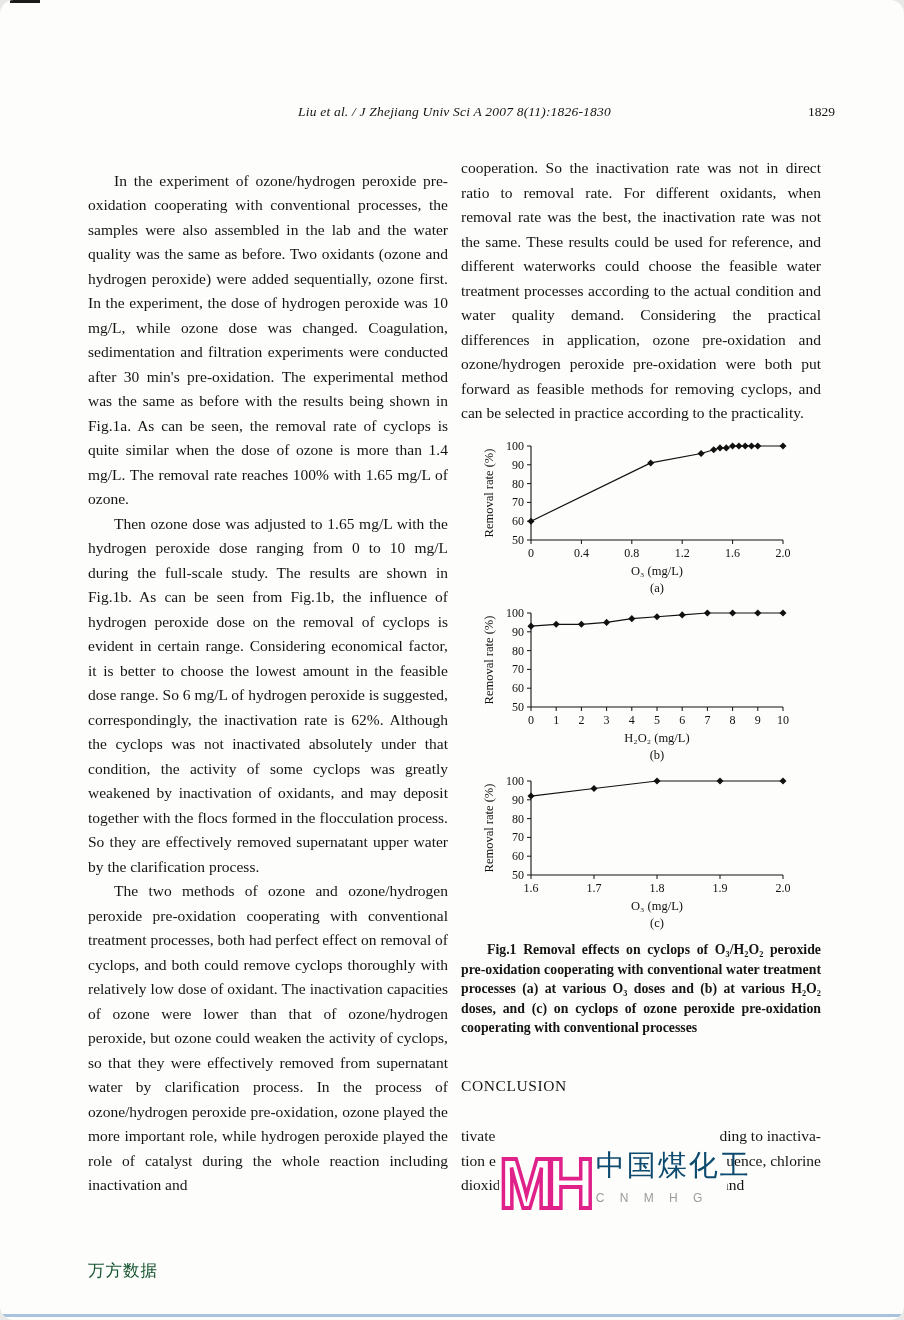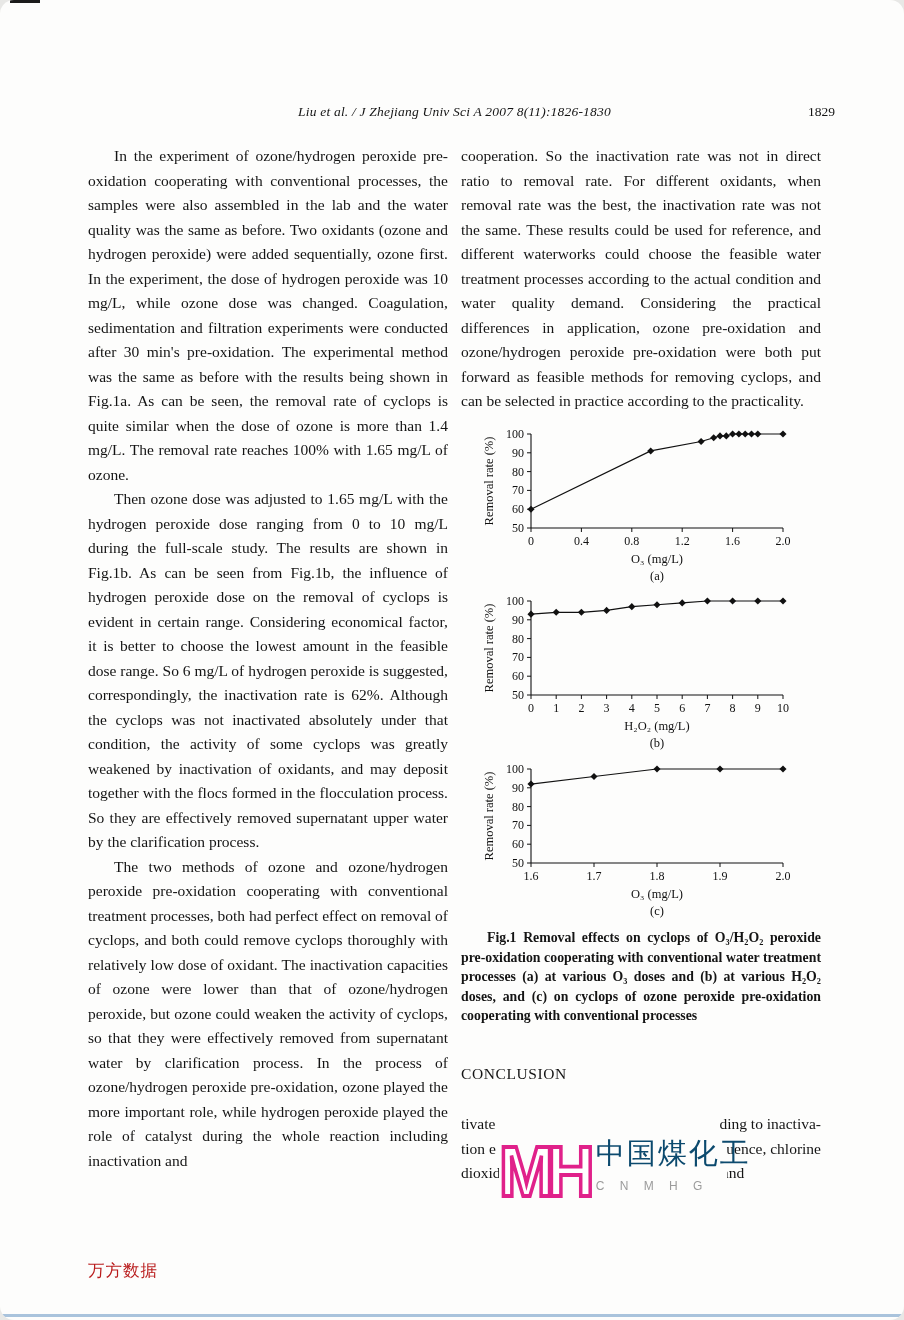--- a/index.html
+++ b/index.html
@@ -7,21 +7,21 @@
     position:relative;width:904px;height:1320px;margin:0 auto;background:#fdfdfc;
     font-family:"Liberation Serif",serif;color:#141414;overflow:hidden;border-radius:14px;
   }
   .corner-mark{position:absolute;top:0;left:10px;width:30px;height:3px;background:#1b1b1b;}
   .bottom-line{position:absolute;left:0;right:0;bottom:3px;height:3px;background:#a9c3dc;}
 
   .header{position:absolute;top:104px;left:88px;width:733px;font-size:13.5px;}
   .citation{display:block;text-align:center;font-style:italic;letter-spacing:0.2px;}
   .pageno{position:absolute;right:-14px;top:0;font-style:normal;}
 
-  .columns{position:absolute;top:144px;left:88px;width:733px;display:flex;gap:13px;}
+  .columns{position:absolute;top:156px;left:88px;width:733px;display:flex;gap:13px;align-items:flex-end;}
   .col{width:360px;text-align:justify;font-size:15.5px;line-height:24.5px;}
   .col p{margin:0;text-indent:26px;}
   .col p.noindent{text-indent:0;}
 
   .figure{margin-top:12px;}
   .chart{margin:0 0 2px 18px;}
   .chart svg text{font-family:"Liberation Serif",serif;fill:#111;}
 
   .caption{font-size:13.8px;font-weight:bold;line-height:19.5px;text-align:justify;margin-top:10px;}
 
@@ -40,21 +40,21 @@
   }
   .wm-mh{
     font-family:"Liberation Sans",sans-serif;font-weight:bold;font-size:66px;line-height:62px;
     color:#ffffff;-webkit-text-stroke:3.5px #e0218a;letter-spacing:-7px;transform:scaleY(1.08);
   }
   .wm-right{display:flex;flex-direction:column;justify-content:center;}
   .wm-cn{font-family:Liberation Mono, monospace;font-size:29px;color:#0c4a6e;letter-spacing:2px;white-space:nowrap;}
   .wm-en{font-family:"Liberation Sans",sans-serif;font-size:12px;color:#9b9b9b;letter-spacing:6px;margin-top:5px;}
 
   .footer{
-    position:absolute;left:88px;top:1260px;font-size:16.5px;color:#b91c1c;
+    position:absolute;left:88px;top:1260px;font-size:16.5px;color:#14532d;
     font-family:"DejaVu Sans",sans-serif;letter-spacing:1px;text-align:right;
   }
 </style>
 </head>
 <body>
 
 <div class="page">
   <div class="corner-mark"></div>
 
   <div class="header">

